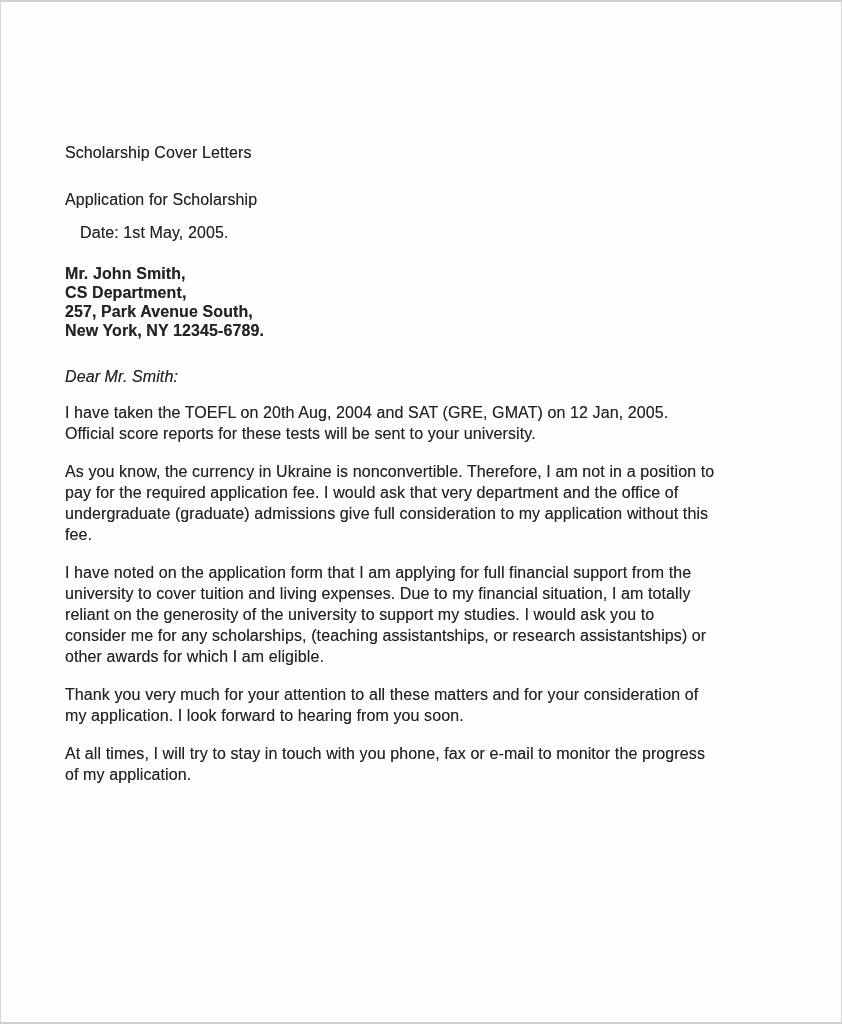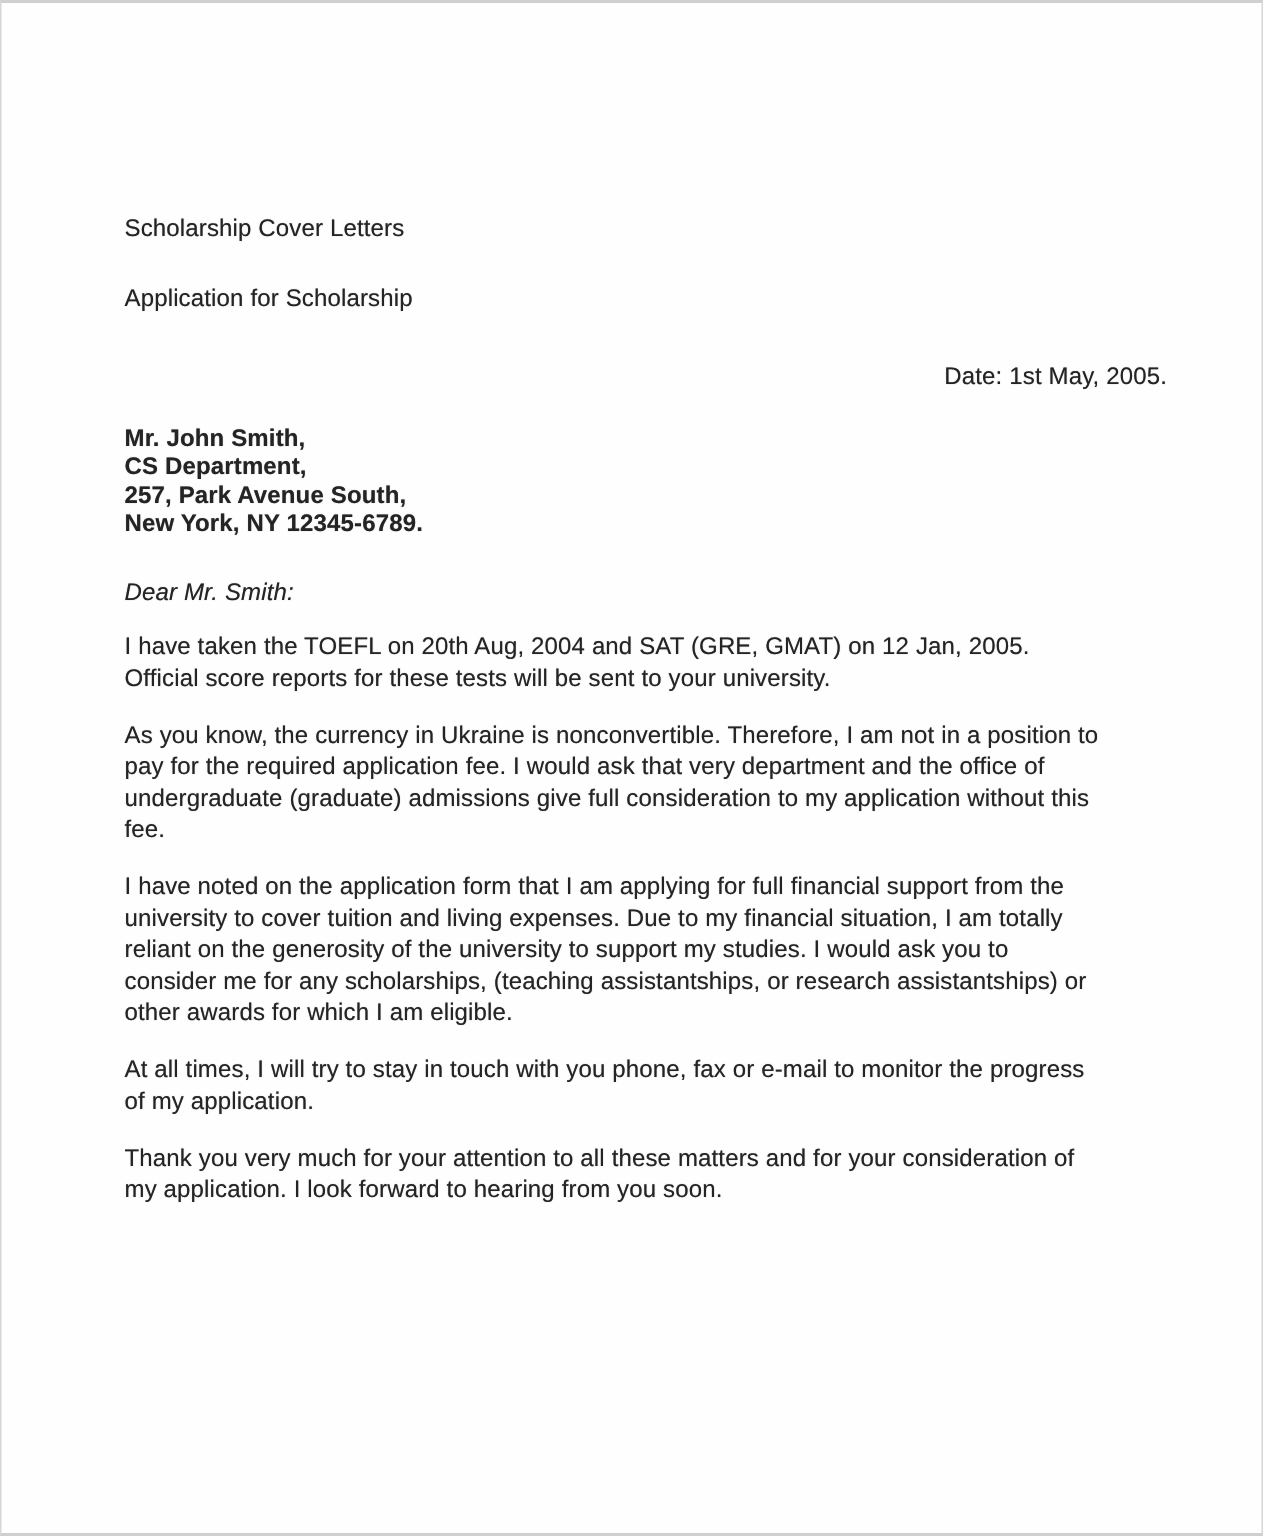--- a/index.html
+++ b/index.html
@@ -18,33 +18,33 @@
     inset: 0;
     background: #fefefe;
     border: 1px solid #d6d6d6;
     border-top: 2px solid #d0d0d0;
     border-bottom: 2px solid #cfcfcf;
     box-sizing: border-box;
     overflow: hidden;
   }
   .letter {
     position: absolute;
-    left: 82px;
+    left: 64px;
     top: 140px;
     width: 695px;
     color: #242424;
     font-size: 16px;
     line-height: 21px;
     
     text-shadow: 0 0 0.6px rgba(36,36,36,0.55);
     letter-spacing: 0.1px;
   }
   .letter-title   { margin: 0 0 26px 0; }
-  .letter-heading { margin: 0 0 31px 0; }
-  .date-line      { margin: 0 0 21px 15px; text-align: right; }
+  .letter-heading { margin: 0 0 12px 0; }
+  .date-line      { margin: 0 0 21px 15px; }
   .recipient {
     margin: 0 0 26px 0;
     line-height: 19px;
     white-space: pre-line;
     font-weight: bold;
   }
   .salutation { margin: 0 0 15px 0; font-style: italic; }
   p.body-paragraph {
     margin: 0 0 17px 0;
     white-space: pre-line;
@@ -77,20 +77,20 @@
 pay for the required application fee. I would ask that very department and the office of
 undergraduate (graduate) admissions give full consideration to my application without this
 fee.</p>
 
     <p class="body-paragraph">I have noted on the application form that I am applying for full financial support from the
 university to cover tuition and living expenses. Due to my financial situation, I am totally
 reliant on the generosity of the university to support my studies. I would ask you to
 consider me for any scholarships, (teaching assistantships, or research assistantships) or
 other awards for which I am eligible.</p>
 
+    <p class="body-paragraph">Thank you very much for your attention to all these matters and for your consideration of
+my application. I look forward to hearing from you soon.</p>
+
     <p class="body-paragraph">At all times, I will try to stay in touch with you phone, fax or e-mail to monitor the progress
 of my application.</p>
-
-    <p class="body-paragraph">Thank you very much for your attention to all these matters and for your consideration of
-my application. I look forward to hearing from you soon.</p>
 
   </div>
 </div>
 
 </body></html>

